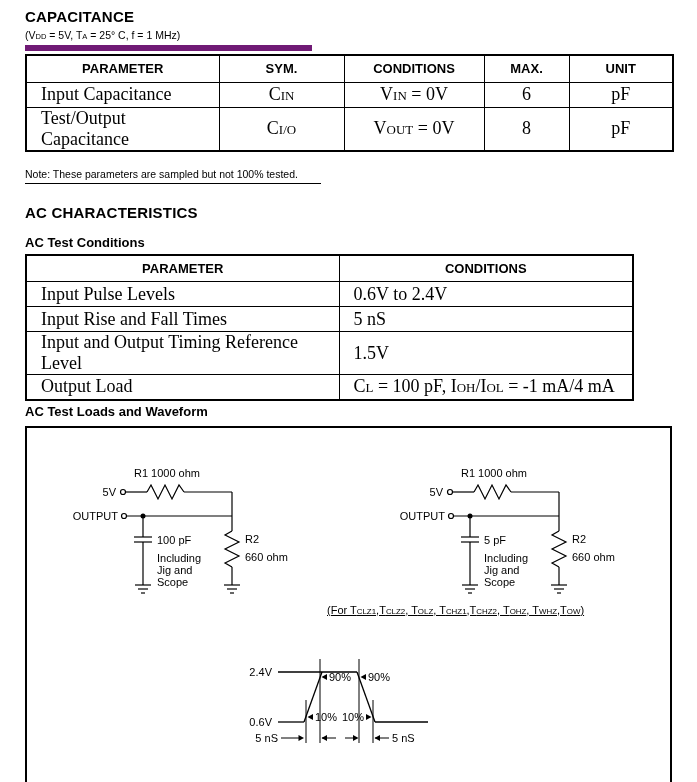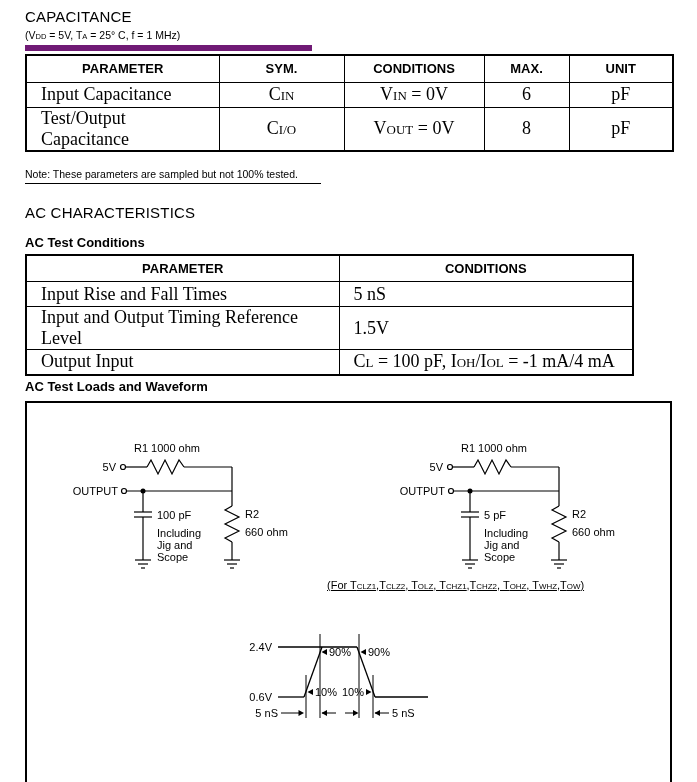--- a/index.html
+++ b/index.html
@@ -4,21 +4,21 @@
 <style>
   * { margin: 0; padding: 0; box-sizing: border-box; }
   html, body { background: #ffffff; }
   body {
     width: 697px; height: 782px; overflow: hidden;
     color: #000;
     font-family: "Liberation Sans", sans-serif;
   }
   .page { padding: 8px 25px 0 25px; }
 
-  h1.doc-h1 { font-size: 15px; font-weight: normal; line-height: 18px; letter-spacing: .2px; }
+  h1.doc-h1 { font-size: 15px; font-weight: bold; line-height: 18px; letter-spacing: .2px; }
   h2.doc-h2 { font-size: 13px; font-weight: bold; line-height: 16px; }
 
   .subtitle {
     margin-top: 3px; font-size: 10.5px; line-height: 12px;
     width: 287px; padding-bottom: 2px; border-bottom: 6px solid #701a75;
   }
   .note {
     margin-top: 16px; font-size: 10.5px; line-height: 12px;
     width: 296px; padding-bottom: 3px; border-bottom: 1px solid #000;
   }
@@ -102,29 +102,33 @@
         <col style="width:294px">
       </colgroup>
     <thead>
       <tr>
         <th>PARAMETER</th>
         <th>CONDITIONS</th>
       </tr>
     </thead>
     <tbody>
       <tr>
+        <td class="al">Input Pulse Levels</td>
+        <td class="al"><span>0.6V to 2.4V</span></td>
+      </tr>
+      <tr>
         <td class="al">Input Rise and Fall Times</td>
         <td class="al"><span>5 nS</span></td>
       </tr>
       <tr>
         <td class="al">Input and Output Timing Reference Level</td>
         <td class="al"><span>1.5V</span></td>
       </tr>
       <tr>
-        <td class="al">Output Input</td>
+        <td class="al">Output Load</td>
         <td class="al"><span>C</span><span class="sm">L</span><span> = 100 pF, I</span><span class="sm">OH</span><span>/I</span><span class="sm">OL</span><span> = -1 mA/4 mA</span></td>
       </tr>
     </tbody>
   </table>
 
   <h2 class="doc-h2 loads-title">AC Test Loads and Waveform</h2>
 
   <div class="diagram-box">
 
     <svg class="abs" style="left:45px; top:35px;" width="230" height="140" viewBox="0 0 230 140">

